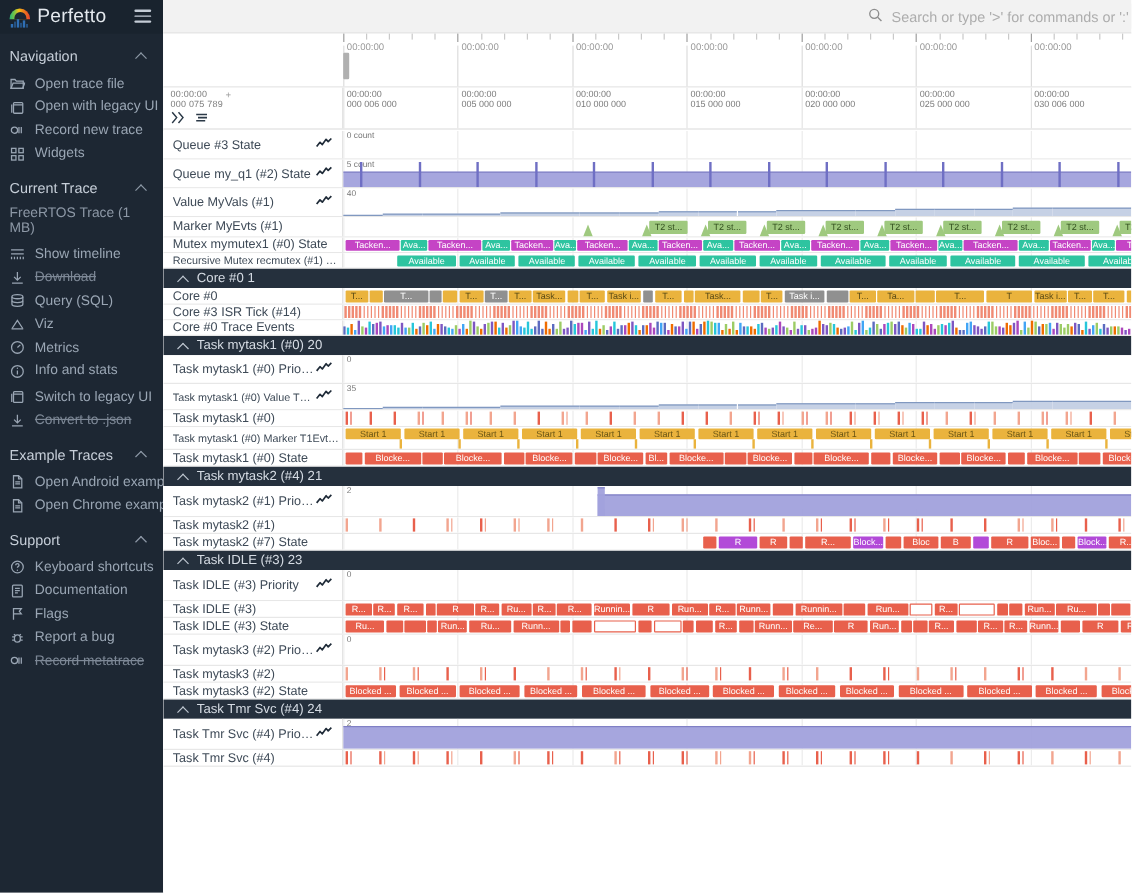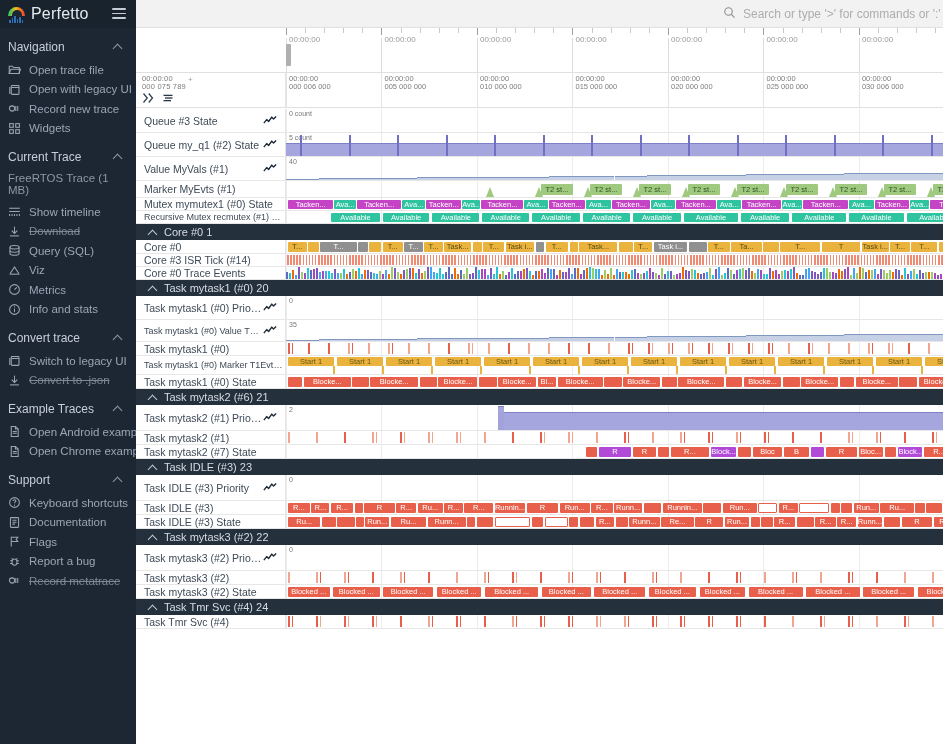--- a/index.html
+++ b/index.html
@@ -324,24 +324,20 @@
               <svg width="13" height="13" viewBox="0 0 16 16" stroke="currentColor" fill="none" stroke-width="1.3">
                 <circle cx="8" cy="8" r="6"></circle>
                 <path d="M8 7v4.2"></path>
                 <circle cx="8" cy="4.8" r=".7" fill="currentColor" stroke="none"></circle>
               </svg>
             </span>
             <span class="lb">Info and stats</span>
           </div>
         </div>
         <div class="sb-section">
-          <div class="sb-title">
-            <span>Convert trace</span>
-            <span class="chev"></span>
-          </div>
           <div class="sb-item">
             <span class="ic">
               <svg width="13" height="13" viewBox="0 0 16 16" stroke="currentColor" fill="none" stroke-width="1.3">
                 <rect x="4" y="3" width="9.5" height="11" rx="1"></rect>
                 <path d="M4 5.5h9.5"></path>
                 <path d="M2.2 5v8.5"></path>
               </svg>
             </span>
             <span class="lb">Switch to legacy UI</span>
           </div>
@@ -1457,21 +1453,21 @@
             <div class="slice" style="left: 496.713px; width: 17.0528px; height: 10px; line-height: 10px; background: rgb(232, 96, 76); color: rgb(255, 255, 255);"></div>
             <div class="slice" style="left: 515.265px; width: 36.9587px; height: 10px; line-height: 10px; background: rgb(232, 96, 76); color: rgb(255, 255, 255);">Blocke...</div>
             <div class="slice" style="left: 553.724px; width: 14.74px; height: 10px; line-height: 10px; background: rgb(232, 96, 76); color: rgb(255, 255, 255);"></div>
             <div class="slice" style="left: 569.964px; width: 41.733px; height: 10px; line-height: 10px; background: rgb(232, 96, 76); color: rgb(255, 255, 255);">Blocke...</div>
             <div class="slice" style="left: 613.197px; width: 17.8238px; height: 10px; line-height: 10px; background: rgb(232, 96, 76); color: rgb(255, 255, 255);"></div>
             <div class="slice" style="left: 632.521px; width: 39.354px; height: 10px; line-height: 10px; background: rgb(232, 96, 76); color: rgb(255, 255, 255);">Blocke...</div>
           </div>
         </div>
         <div class="group-hdr">
           <span class="gc"></span>
-          <span>Task mytask2 (#6) 21</span>
+          <span>Task mytask2 (#4) 21</span>
         </div>
         <div class="trow" style="height: 26px;">
           <div class="tname">
             <span class="nm">Task mytask2 (#1) Priority</span>
             <span class="spark"><svg width="14" height="10" viewBox="0 0 16 11" fill="none" stroke="currentColor" stroke-width="1.6" stroke-linejoin="round">
                 <path d="M1 9 L4.2 5 L6.4 7.2 L10 2.2 L12 4.4 L15 1.4"></path>
               </svg></span>
           </div>
           <div class="tcontent">
             <div class="gl" style="left: 0px;"></div>
@@ -1667,24 +1663,20 @@
             <div class="slice" style="left: 488.249px; width: 20.8332px; height: 10px; line-height: 10px; background: rgb(232, 96, 76); color: rgb(255, 255, 255);">R...</div>
             <div class="slice" style="left: 510.582px; width: 17.1702px; height: 10px; line-height: 10px; background: rgb(232, 96, 76); color: rgb(255, 255, 255);"></div>
             <div class="slice" style="left: 529.252px; width: 20.4709px; height: 10px; line-height: 10px; background: rgb(232, 96, 76); color: rgb(255, 255, 255);">R...</div>
             <div class="slice" style="left: 551.223px; width: 18.8598px; height: 10px; line-height: 10px; background: rgb(232, 96, 76); color: rgb(255, 255, 255);">R...</div>
             <div class="slice" style="left: 571.583px; width: 24.6909px; height: 10px; line-height: 10px; background: rgb(232, 96, 76); color: rgb(255, 255, 255);">Runn...</div>
             <div class="slice" style="left: 597.774px; width: 16.4436px; height: 10px; line-height: 10px; background: rgb(232, 96, 76); color: rgb(255, 255, 255);"></div>
             <div class="slice" style="left: 615.718px; width: 30.3686px; height: 10px; line-height: 10px; background: rgb(232, 96, 76); color: rgb(255, 255, 255);">R</div>
             <div class="slice" style="left: 647.586px; width: 31.3508px; height: 10px; line-height: 10px; background: rgb(232, 96, 76); color: rgb(255, 255, 255);">Run...</div>
           </div>
         </div>
-        <div class="group-hdr">
-          <span class="gc"></span>
-          <span>Task mytask3 (#2) 22</span>
-        </div>
         <div class="trow" style="height: 26px;">
           <div class="tname">
             <span class="nm">Task mytask3 (#2) Priority</span>
             <span class="spark"><svg width="14" height="10" viewBox="0 0 16 11" fill="none" stroke="currentColor" stroke-width="1.6" stroke-linejoin="round">
                 <path d="M1 9 L4.2 5 L6.4 7.2 L10 2.2 L12 4.4 L15 1.4"></path>
               </svg></span>
           </div>
           <div class="tcontent">
             <div class="gl" style="left: 0px;"></div>
             <div class="gl" style="left: 95.4942px;"></div>
@@ -1768,20 +1760,39 @@
             <div class="slice" style="left: 413.645px; width: 45.468px; height: 10px; line-height: 10px; background: rgb(232, 96, 76); color: rgb(255, 255, 255);">Blocked ...</div>
             <div class="slice" style="left: 462.613px; width: 53.9802px; height: 10px; line-height: 10px; background: rgb(232, 96, 76); color: rgb(255, 255, 255);">Blocked ...</div>
             <div class="slice" style="left: 520.093px; width: 53.6193px; height: 10px; line-height: 10px; background: rgb(232, 96, 76); color: rgb(255, 255, 255);">Blocked ...</div>
             <div class="slice" style="left: 577.212px; width: 51.0241px; height: 10px; line-height: 10px; background: rgb(232, 96, 76); color: rgb(255, 255, 255);">Blocked ...</div>
             <div class="slice" style="left: 631.736px; width: 52.6478px; height: 10px; line-height: 10px; background: rgb(232, 96, 76); color: rgb(255, 255, 255);">Blocked ...</div>
           </div>
         </div>
         <div class="group-hdr">
           <span class="gc"></span>
           <span>Task Tmr Svc (#4) 24</span>
+        </div>
+        <div class="trow" style="height: 26px;">
+          <div class="tname">
+            <span class="nm">Task Tmr Svc (#4) Priority</span>
+            <span class="spark"><svg width="14" height="10" viewBox="0 0 16 11" fill="none" stroke="currentColor" stroke-width="1.6" stroke-linejoin="round">
+                <path d="M1 9 L4.2 5 L6.4 7.2 L10 2.2 L12 4.4 L15 1.4"></path>
+              </svg></span>
+          </div>
+          <div class="tcontent">
+            <div class="gl" style="left: 0px;"></div>
+            <div class="gl" style="left: 95.4942px;"></div>
+            <div class="gl" style="left: 190.988px;"></div>
+            <div class="gl" style="left: 286.483px;"></div>
+            <div class="gl" style="left: 381.977px;"></div>
+            <div class="gl" style="left: 477.471px;"></div>
+            <div class="gl" style="left: 572.965px;"></div>
+            <div class="ctr-label">2</div>
+            <div class="ctr-fill" style="left: 0px; right: 0px; bottom: 0px; height: 19px;"></div>
+          </div>
         </div>
         <div class="trow" style="height: 14px;">
           <div class="tname">
             <span class="nm">Task Tmr Svc (#4)</span>
           </div>
           <div class="tcontent">
             <div class="gl" style="left: 0px;"></div>
             <div class="gl" style="left: 95.4942px;"></div>
             <div class="gl" style="left: 190.988px;"></div>
             <div class="gl" style="left: 286.483px;"></div>

